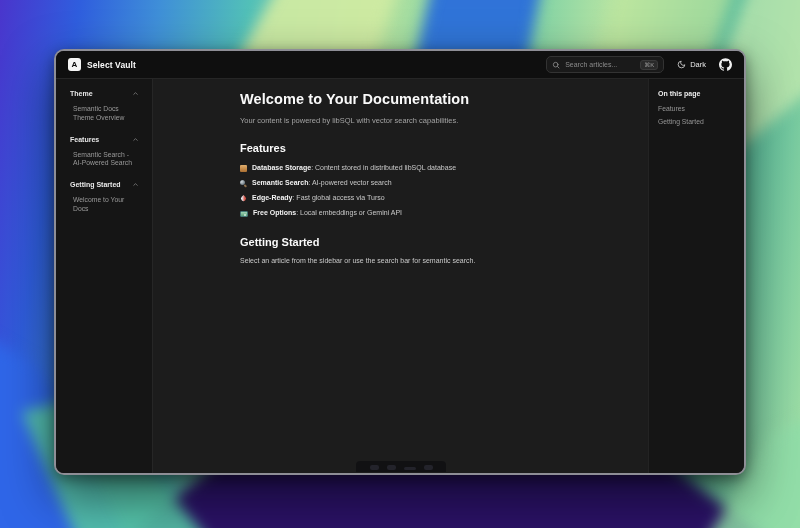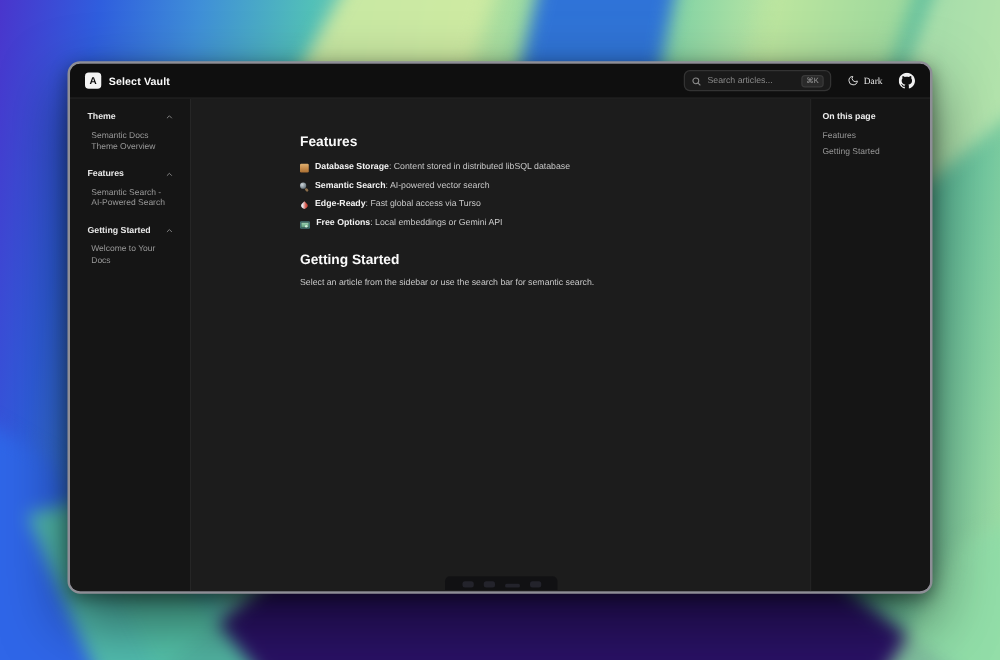--- a/index.html
+++ b/index.html
@@ -60,21 +60,21 @@
   .kbd-badge {
     background: #2a2a2a; border: 1px solid #3a3a3a; border-radius: 3px;
     color: #9d9d9d; font-size: 6px; padding: 1px 3px; line-height: 1;
     font-family: "Liberation Sans", sans-serif;
   }
 
   .theme-btn {
     display: flex; align-items: flex-end; gap: 4px;
     color: #e8e8e8; font-size: 7.5px; background: none; border: none;
     padding: 3px 5px; border-radius: 4px; cursor: pointer;
-    font-family: Liberation Serif, serif;
+    font-family: Liberation Sans, sans-serif;
   }
   .gh-link { display: flex; align-items: center; color: #f0f0f0; cursor: pointer; }
 
   
   .app-body { flex: 1; display: flex; min-height: 0; }
 
   
   .sidebar {
     width: 97px; flex: 0 0 97px; background: #151515;
     border-right: 1px solid #262626; padding: 11px 13px 0 14px;
@@ -226,20 +226,22 @@
             <svg width="7" height="7" viewBox="0 0 24 24" fill="none" stroke="#8a8a8a" stroke-width="2.5" stroke-linecap="round">
                 <polyline points="6 15 12 9 18 15"></polyline>
               </svg>
           </span>
         </div>
         <div class="nav-item">Welcome to Your Docs</div>
       </div>
     </nav>
 
     <main class="main">
+      <h1 class="doc-title">Welcome to Your Documentation</h1>
+      <p class="doc-intro">Your content is powered by libSQL with vector search capabilities.</p>
 
       <h2 class="doc-h2">Features</h2>
       <ul class="feature-list">
         <li class="feature-item">
           <span class="mini-icon icon-package"></span>
           <span><strong>Database Storage</strong><span>: Content stored in distributed libSQL database</span></span>
         </li>
         <li class="feature-item">
           <span class="mini-icon icon-magnifier"></span>
           <span><strong>Semantic Search</strong><span>: AI-powered vector search</span></span>

